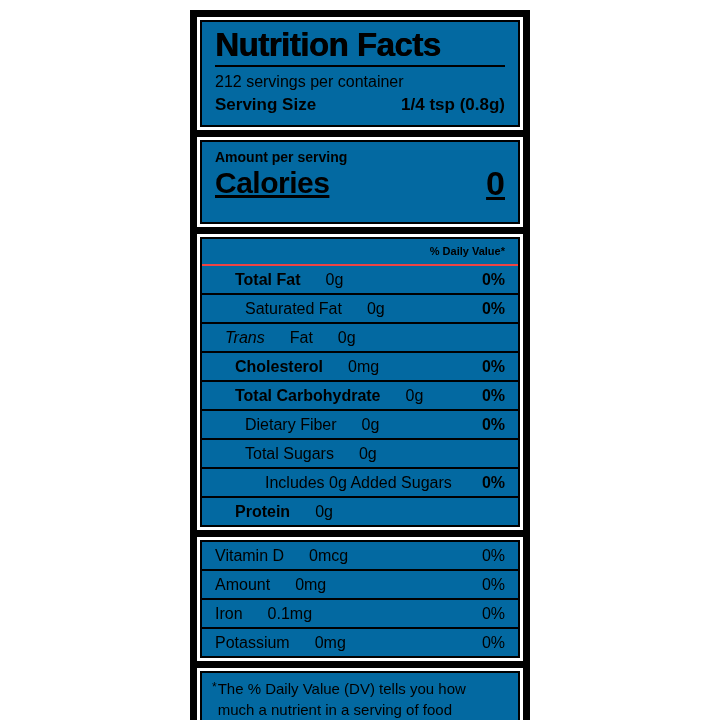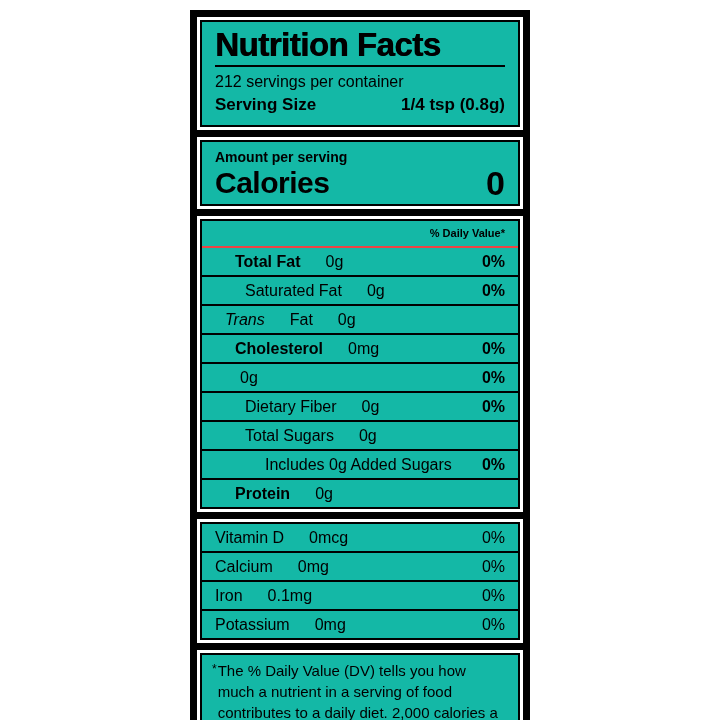--- a/index.html
+++ b/index.html
@@ -12,21 +12,21 @@
   }
   .label {
     width:340px;
     margin:10px auto 0;
     border:7px solid #000;
     background:#ffffff;
   }
   .box {
     margin:3px;
     border:2px solid #000;
-    background:#14b8a6;
+    background:#0369a1;
   }
   .bar { height:7px; background:#000; }
 
   
   .header-box { padding:5px 13px 8px; }
   .title {
     font-size:33px;
     font-weight:bold;
     letter-spacing:-0.5px;
     line-height:1.12;
@@ -34,23 +34,23 @@
     white-space:nowrap;
   }
   .title-rule { border-top:2px solid #000; margin:1px 0 4px; }
   .servings { font-size:16px; line-height:22px; }
   .serving-row {
     display:flex; justify-content:space-between;
     font-size:17px; font-weight:bold; line-height:24px;gap:35px;
   }
 
   
-  .calories-box { padding:6px 13px 4px; }
+  .calories-box { padding:6px 13px 22px; }
   .aps { font-size:14px; font-weight:bold; line-height:18px; }
-  .cal-row { display:flex; justify-content:space-between; align-items:center; }
+  .cal-row { display:flex; justify-content:space-between; align-items:center;text-decoration:underline; }
   .cal-label { font-size:30px; font-weight:bold; letter-spacing:-0.5px; line-height:34px; }
   .cal-value { font-size:34px; font-weight:bold; line-height:34px; }
 
   
   .dv-header {
     text-align:right; font-size:11px; font-weight:bold;
     padding:4px 13px; line-height:17px;
     border-bottom:2px solid #ef4444;
   }
   .row {
@@ -136,20 +136,21 @@
             <span class="nm">Cholesterol</span>
             <span class="amt">0mg</span>
           </span>
           <span class="rdv">0%</span>
         </div>
 
 
         <div class="row bold">
           <span class="nm-wrap">
             <span class="it nm"></span>
+            <span class="nm">Total Carbohydrate</span>
             <span class="amt">0g</span>
           </span>
           <span class="rdv">0%</span>
         </div>
 
         <div class="row indent1">
           <span class="nm-wrap">
             <span class="it nm"></span>
             <span class="nm">Dietary Fiber</span>
             <span class="amt">0g</span>
@@ -194,21 +195,21 @@
         <div class="row">
           <span class="nm-wrap">
             <span class="nm">Vitamin D</span>
             <span class="amt">0mcg</span>
           </span>
           <span class="rdv">0%</span>
         </div>
 
         <div class="row">
           <span class="nm-wrap">
-            <span class="nm">Calcium</span>
+            <span class="nm">Amount</span>
             <span class="amt">0mg</span>
           </span>
           <span class="rdv">0%</span>
         </div>
 
         <div class="row">
           <span class="nm-wrap">
             <span class="nm">Iron</span>
             <span class="amt">0.1mg</span>
           </span>

